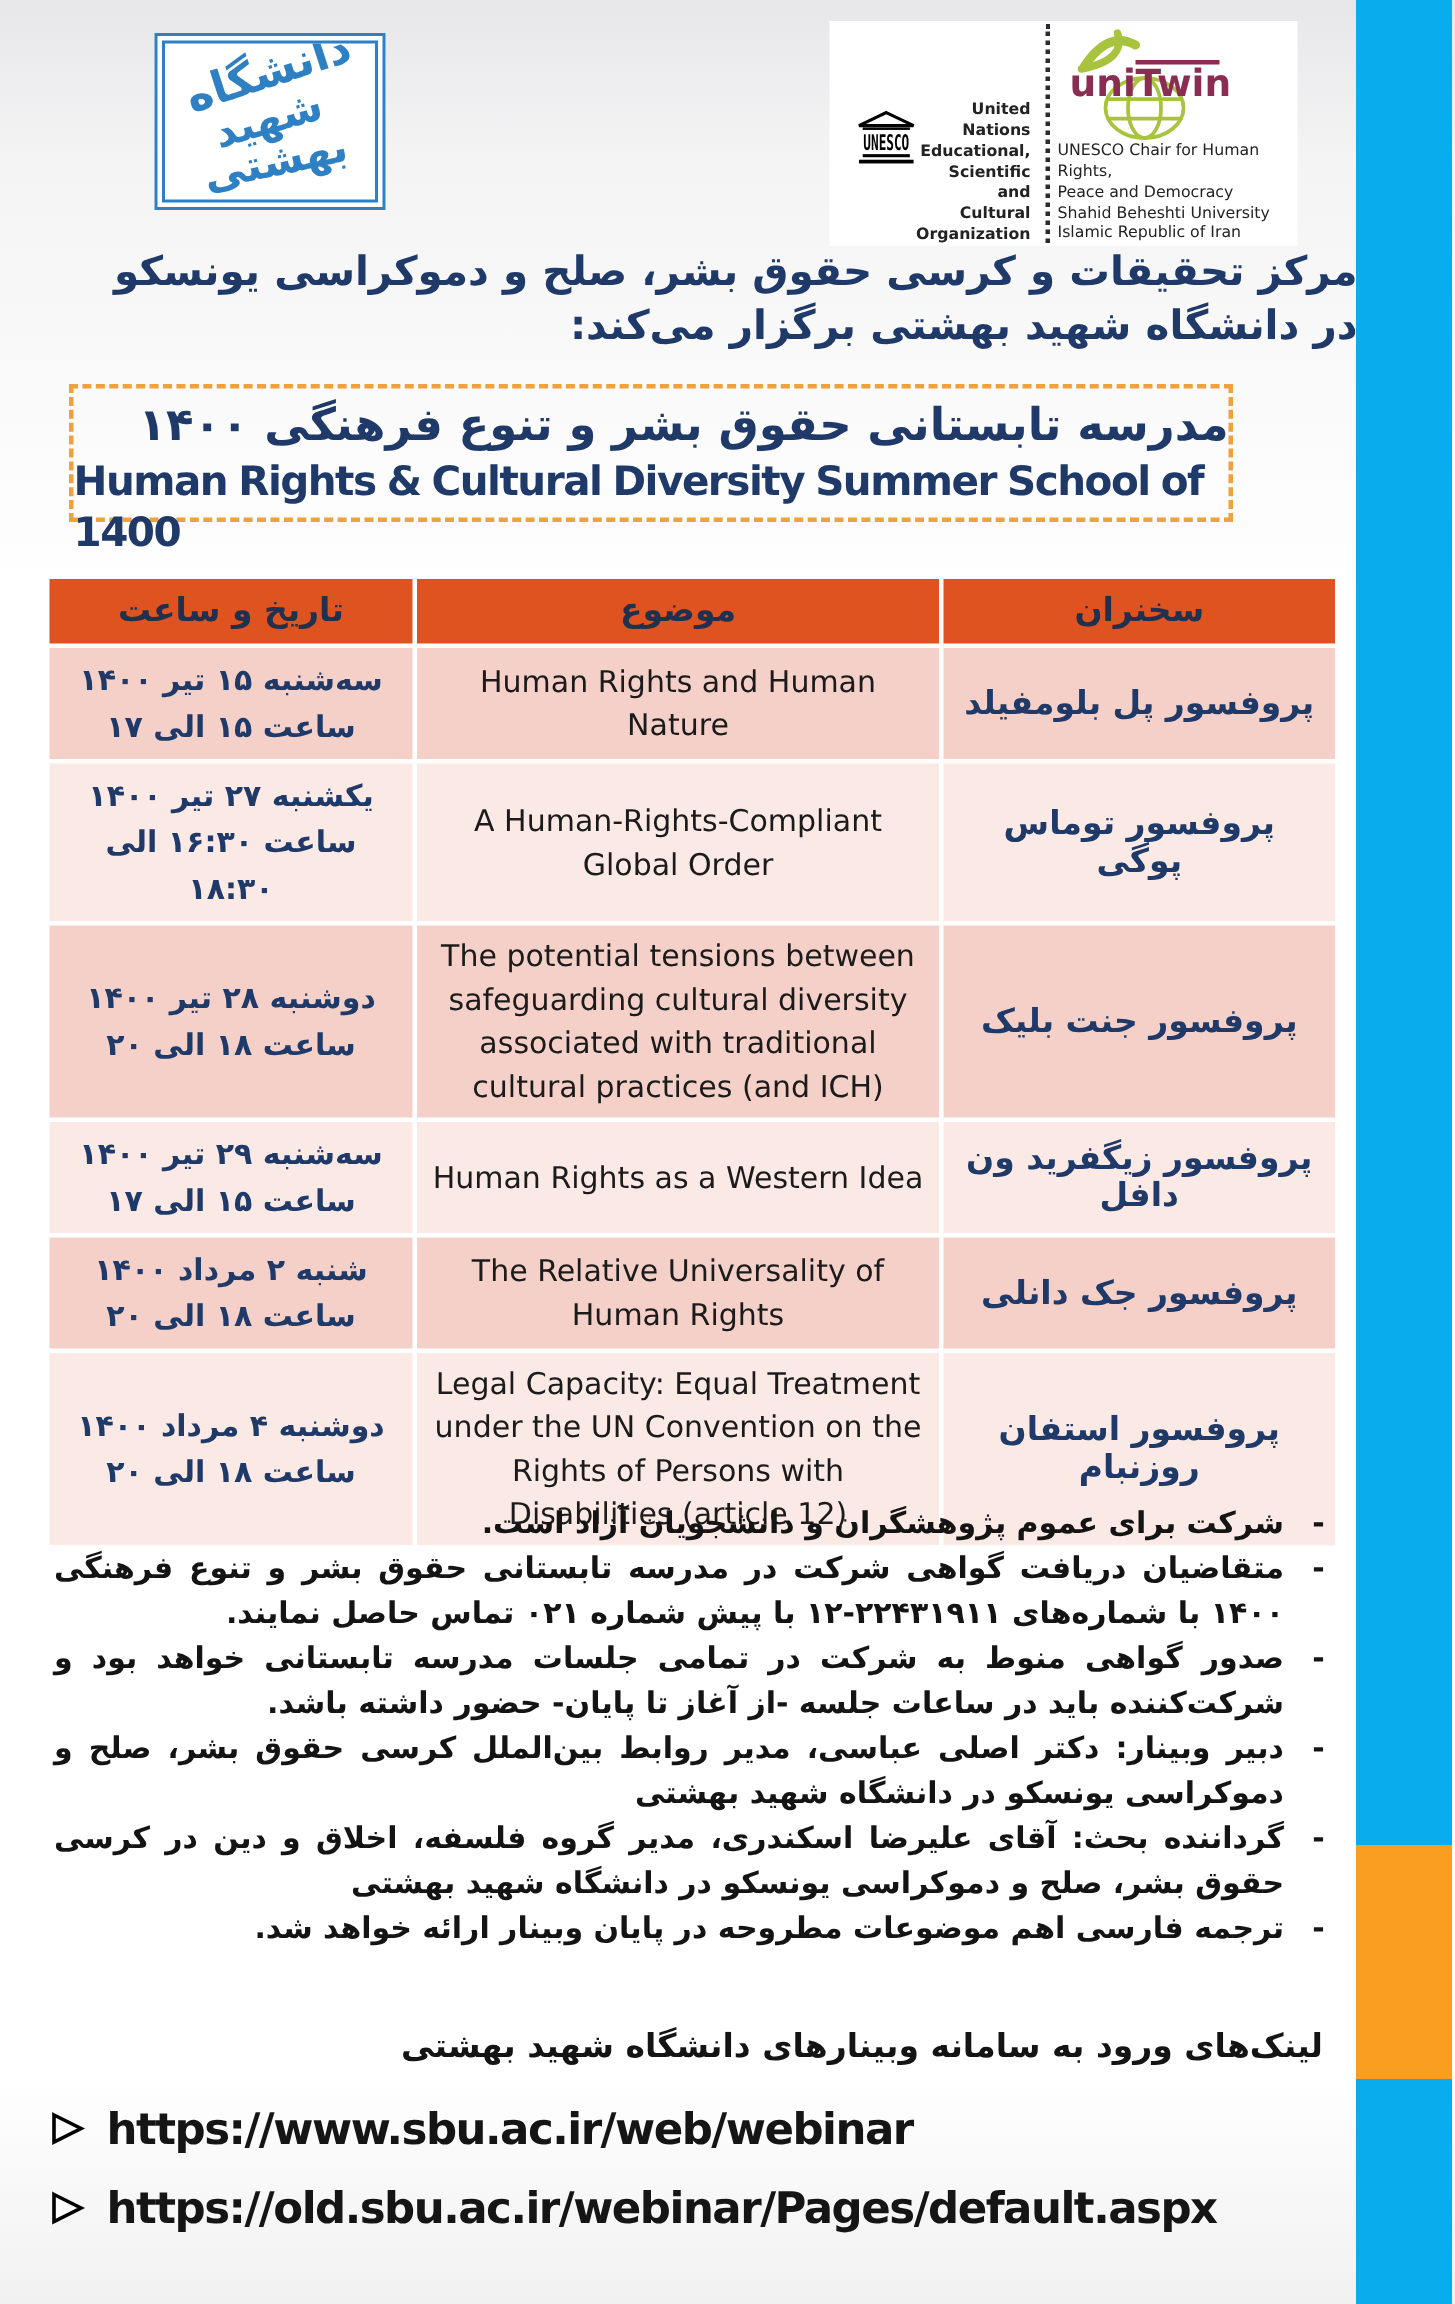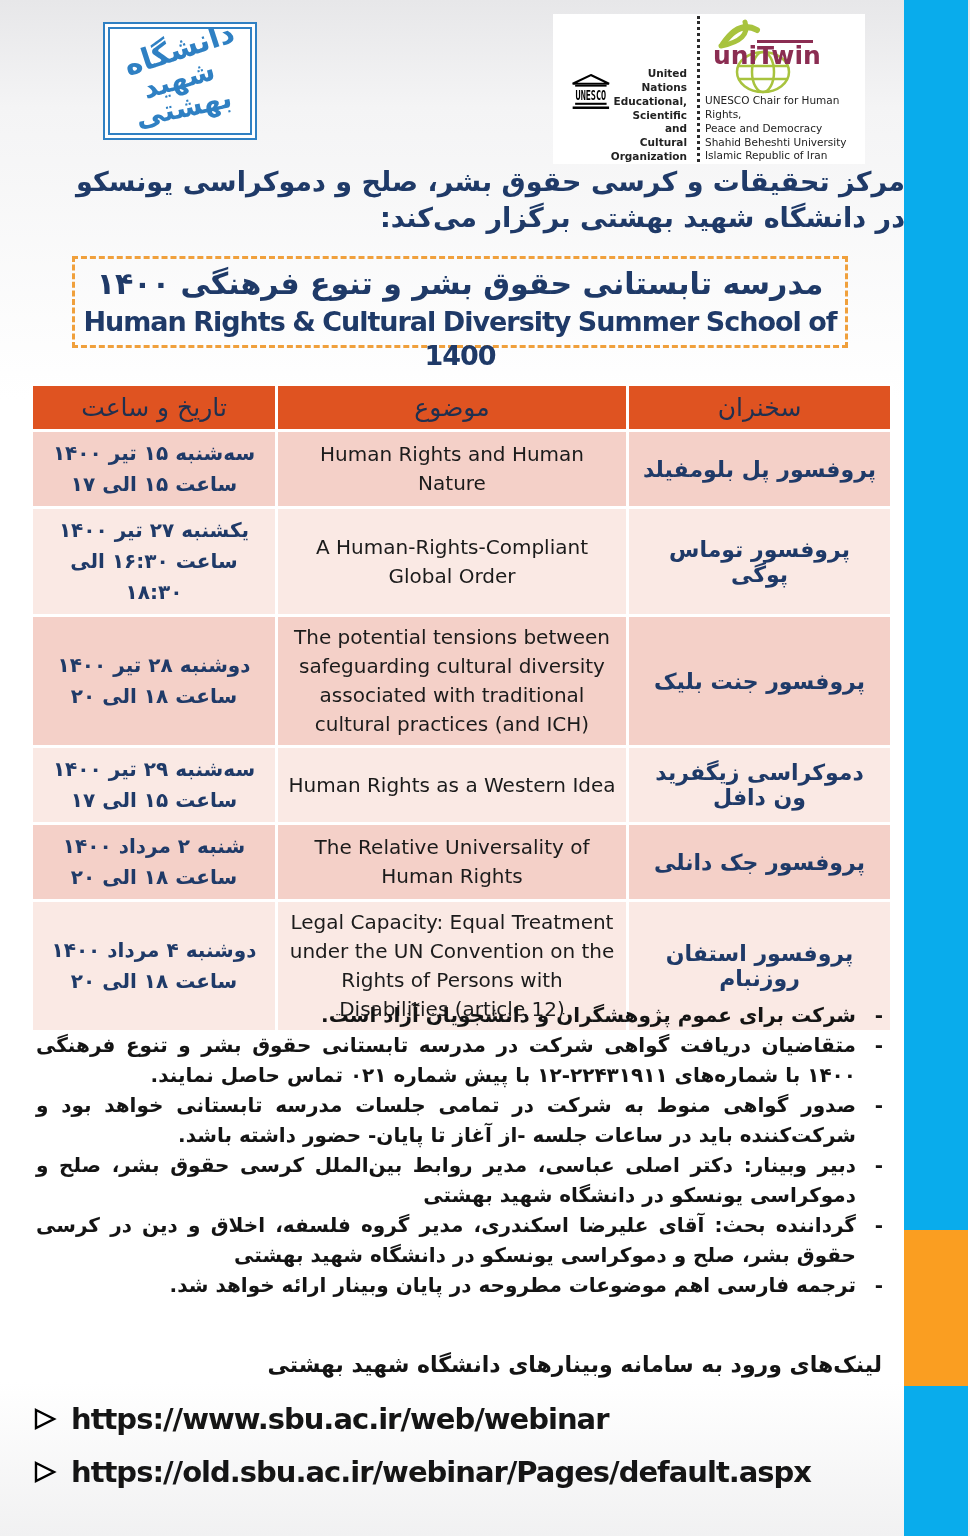--- a/index.html
+++ b/index.html
@@ -43,28 +43,28 @@
   .unesco-caption{text-align:right;margin-top:2px;font-weight:bold;}
   .dotted-divider{border-left:3px dotted #2b2b2b;margin:2px 5px 0 6px;height:146px;}
   .unitwin-block{flex:1;display:flex;flex-direction:column;align-items:flex-start;padding-top:4px;}
   .unitwin-caption{text-align:left;}
 
   
   .intro{position:absolute;left:0;top:164px;width:905px;color:var(--navy);
     font-weight:700;font-size:27px;line-height:36px;direction:rtl;}
 
   
-  .title-box{position:absolute;left:72px;top:256px;width:776px;height:92px;
-    border:3px dashed var(--dash-orange);text-align:center;padding-top:4px;}
+  .title-box{position:absolute;left:46px;top:256px;width:776px;height:92px;
+    border:3px dashed var(--dash-orange);padding-top:4px;}
   .title-fa{color:var(--navy);font-weight:700;font-size:30px;line-height:42px;direction:rtl;}
   .title-en{color:var(--navy);font-weight:700;font-size:27px;line-height:34px;letter-spacing:-1px;word-spacing:-1px;}
 
   
   .schedule{position:absolute;left:30px;top:383px;width:860px;border-collapse:collapse;table-layout:fixed;}
-  .schedule th{background:var(--header-orange);color:var(--navy-dark);font-weight:400;font-size:25px;
+  .schedule th{background:var(--header-orange);color:var(--navy-dark);font-weight:700;font-size:22px;
     height:46px;border:3px solid #fff;}
   .schedule td{border:3px solid #fff;vertical-align:middle;padding:6px 10px;}
   .schedule tr.dark td{background:var(--row-dark);}
   .schedule tr.light td{background:var(--row-light);}
   .cell-date{direction:rtl;text-align:center;color:var(--navy);font-weight:700;font-size:20px;line-height:31px;}
   .cell-topic{text-align:center;color:#1b1b1b;font-size:20px;line-height:29px;margin-top:10px;}
   .cell-speaker{direction:rtl;text-align:center;color:var(--navy);font-weight:700;font-size:22px;}
 
   
   .notes{position:absolute;right:84px;left:36px;top:1000px;direction:rtl;color:var(--ink);}
@@ -185,21 +185,21 @@
           </td>
           <td class="cell-topic">The potential tensions between safeguarding cultural diversity associated with traditional cultural practices (and ICH)</td>
           <td class="cell-speaker">پروفسور جنت بلیک</td>
         </tr>
         <tr class="light">
           <td class="cell-date">
             <div>سه‌شنبه ۲۹ تیر ۱۴۰۰</div>
             <div>ساعت ۱۵ الی ۱۷</div>
           </td>
           <td class="cell-topic">Human Rights as a Western Idea</td>
-          <td class="cell-speaker">دموکراسی زیگفرید ون دافل</td>
+          <td class="cell-speaker">پروفسور زیگفرید ون دافل</td>
         </tr>
         <tr class="dark">
           <td class="cell-date">
             <div>شنبه ۲ مرداد ۱۴۰۰</div>
             <div>ساعت ۱۸ الی ۲۰</div>
           </td>
           <td class="cell-topic">The Relative Universality of Human Rights</td>
           <td class="cell-speaker">پروفسور جک دانلی</td>
         </tr>
         <tr class="light">

